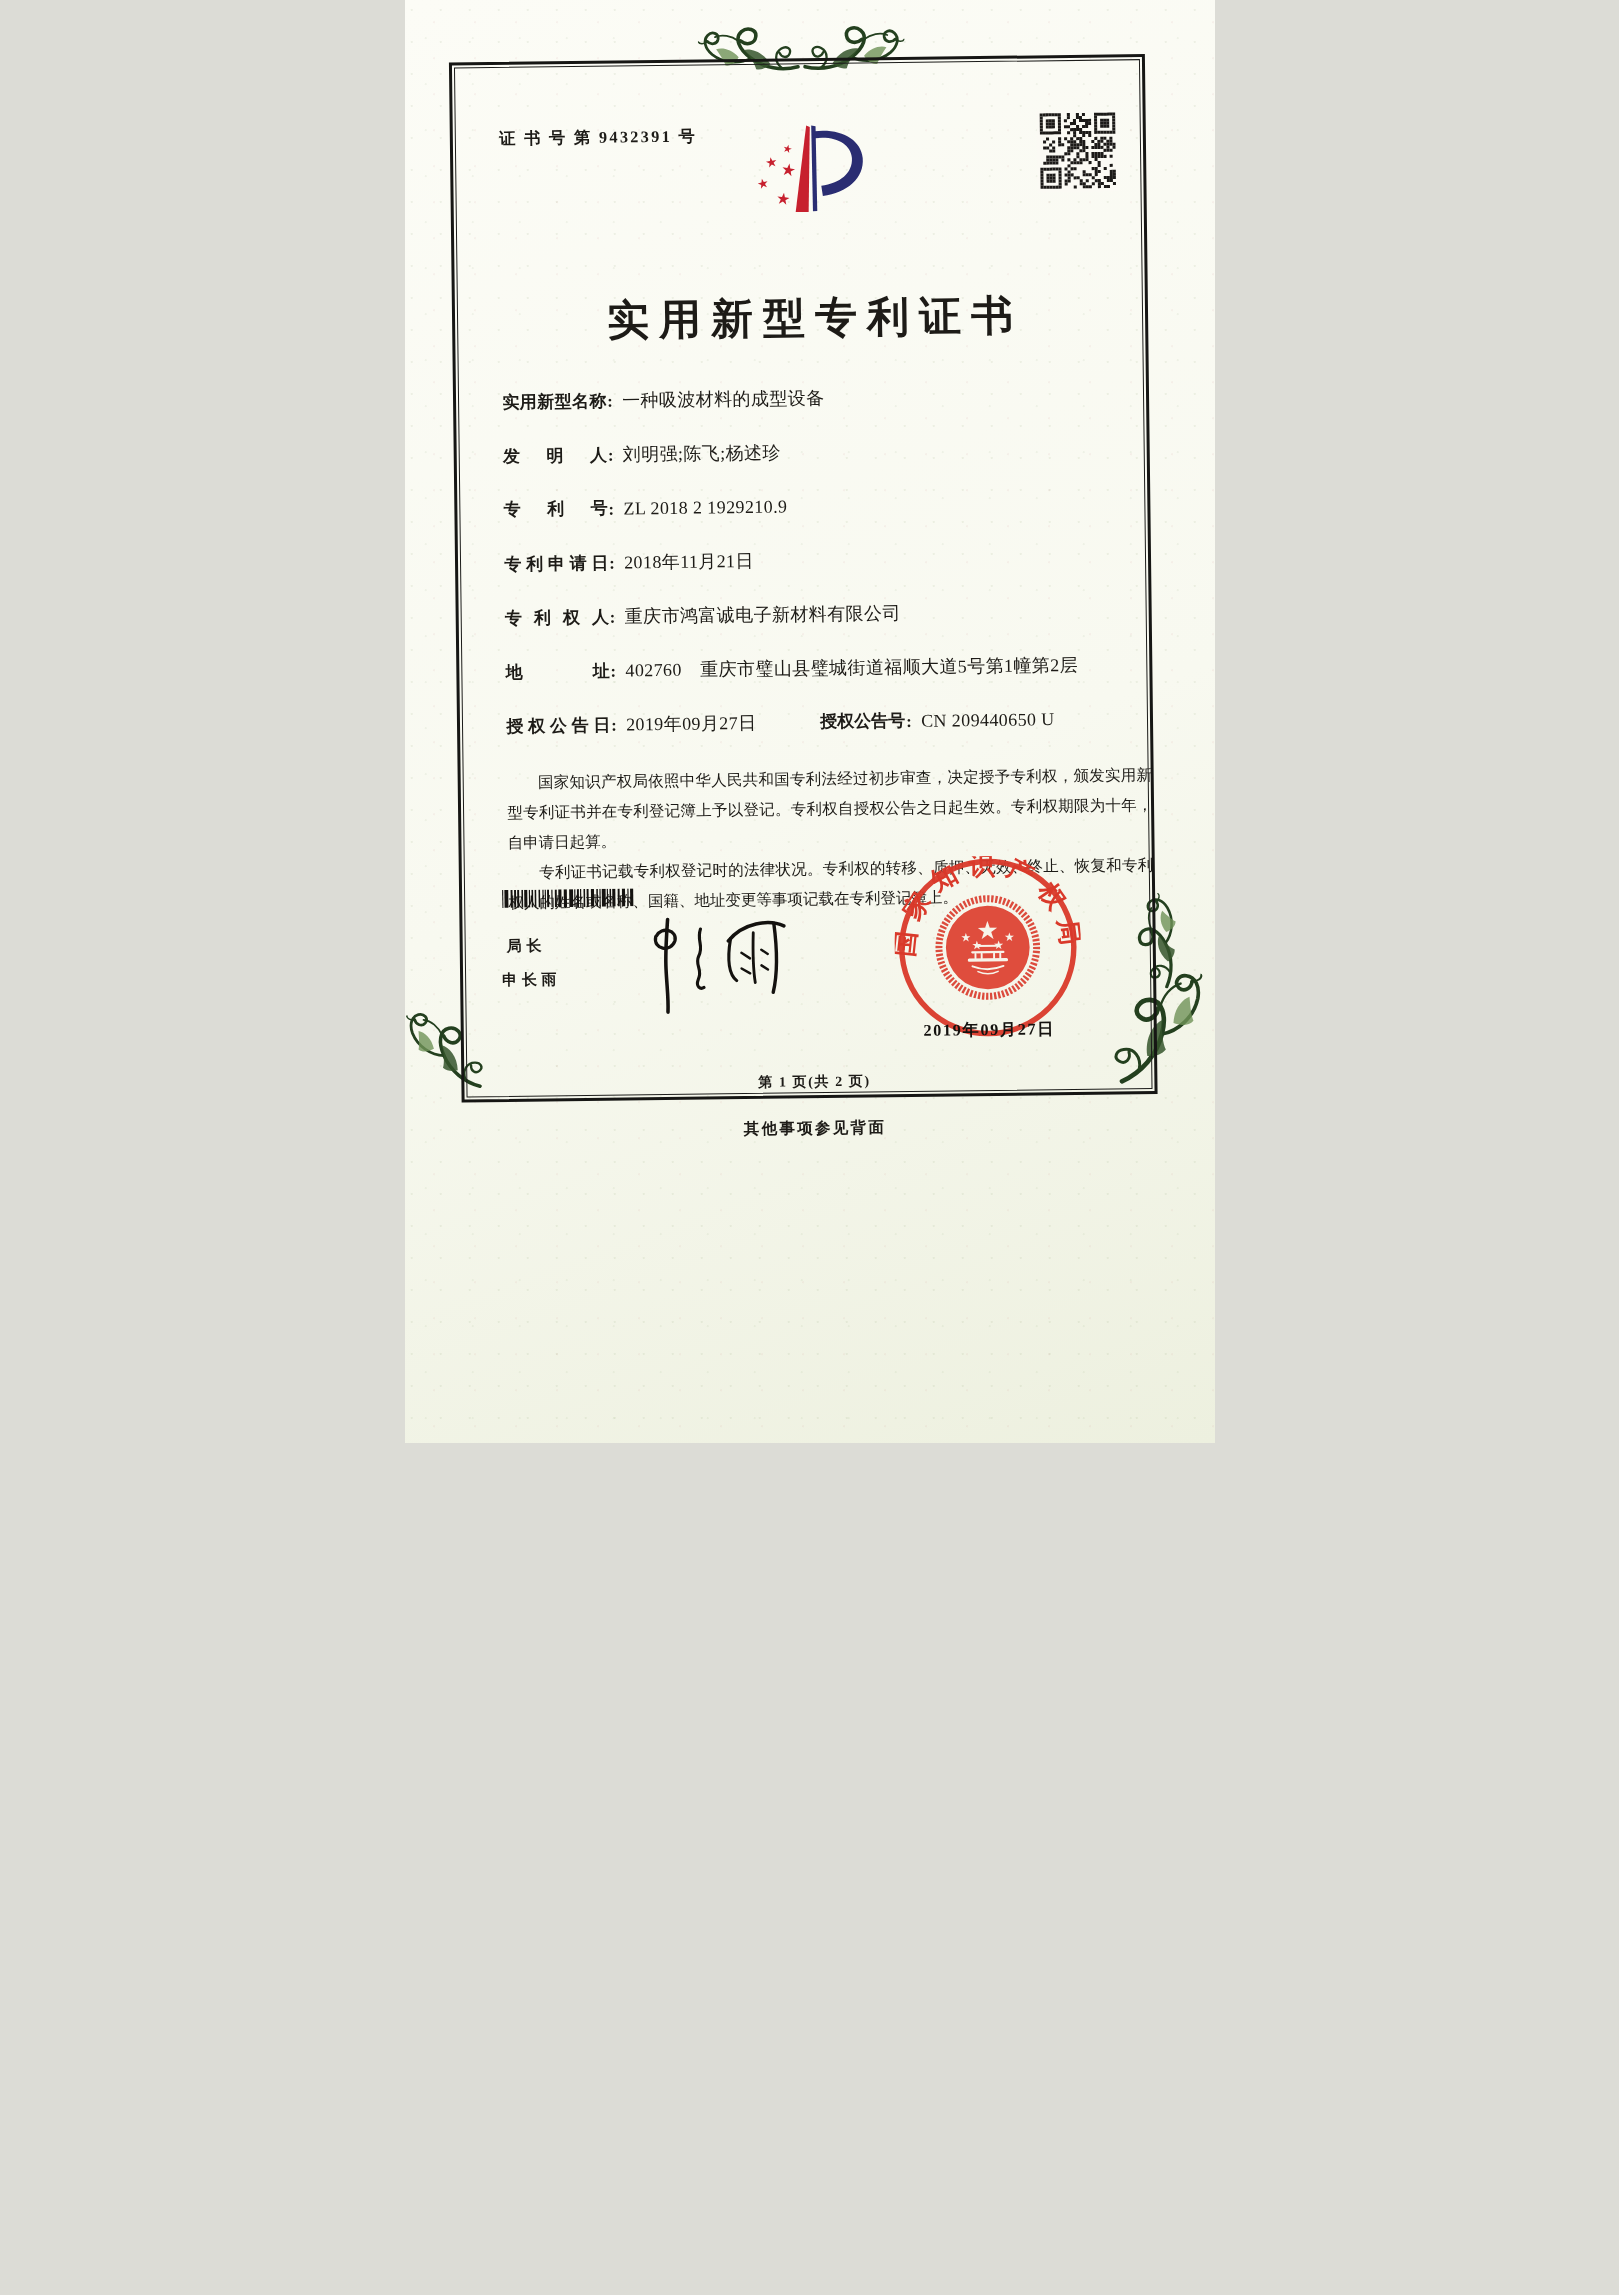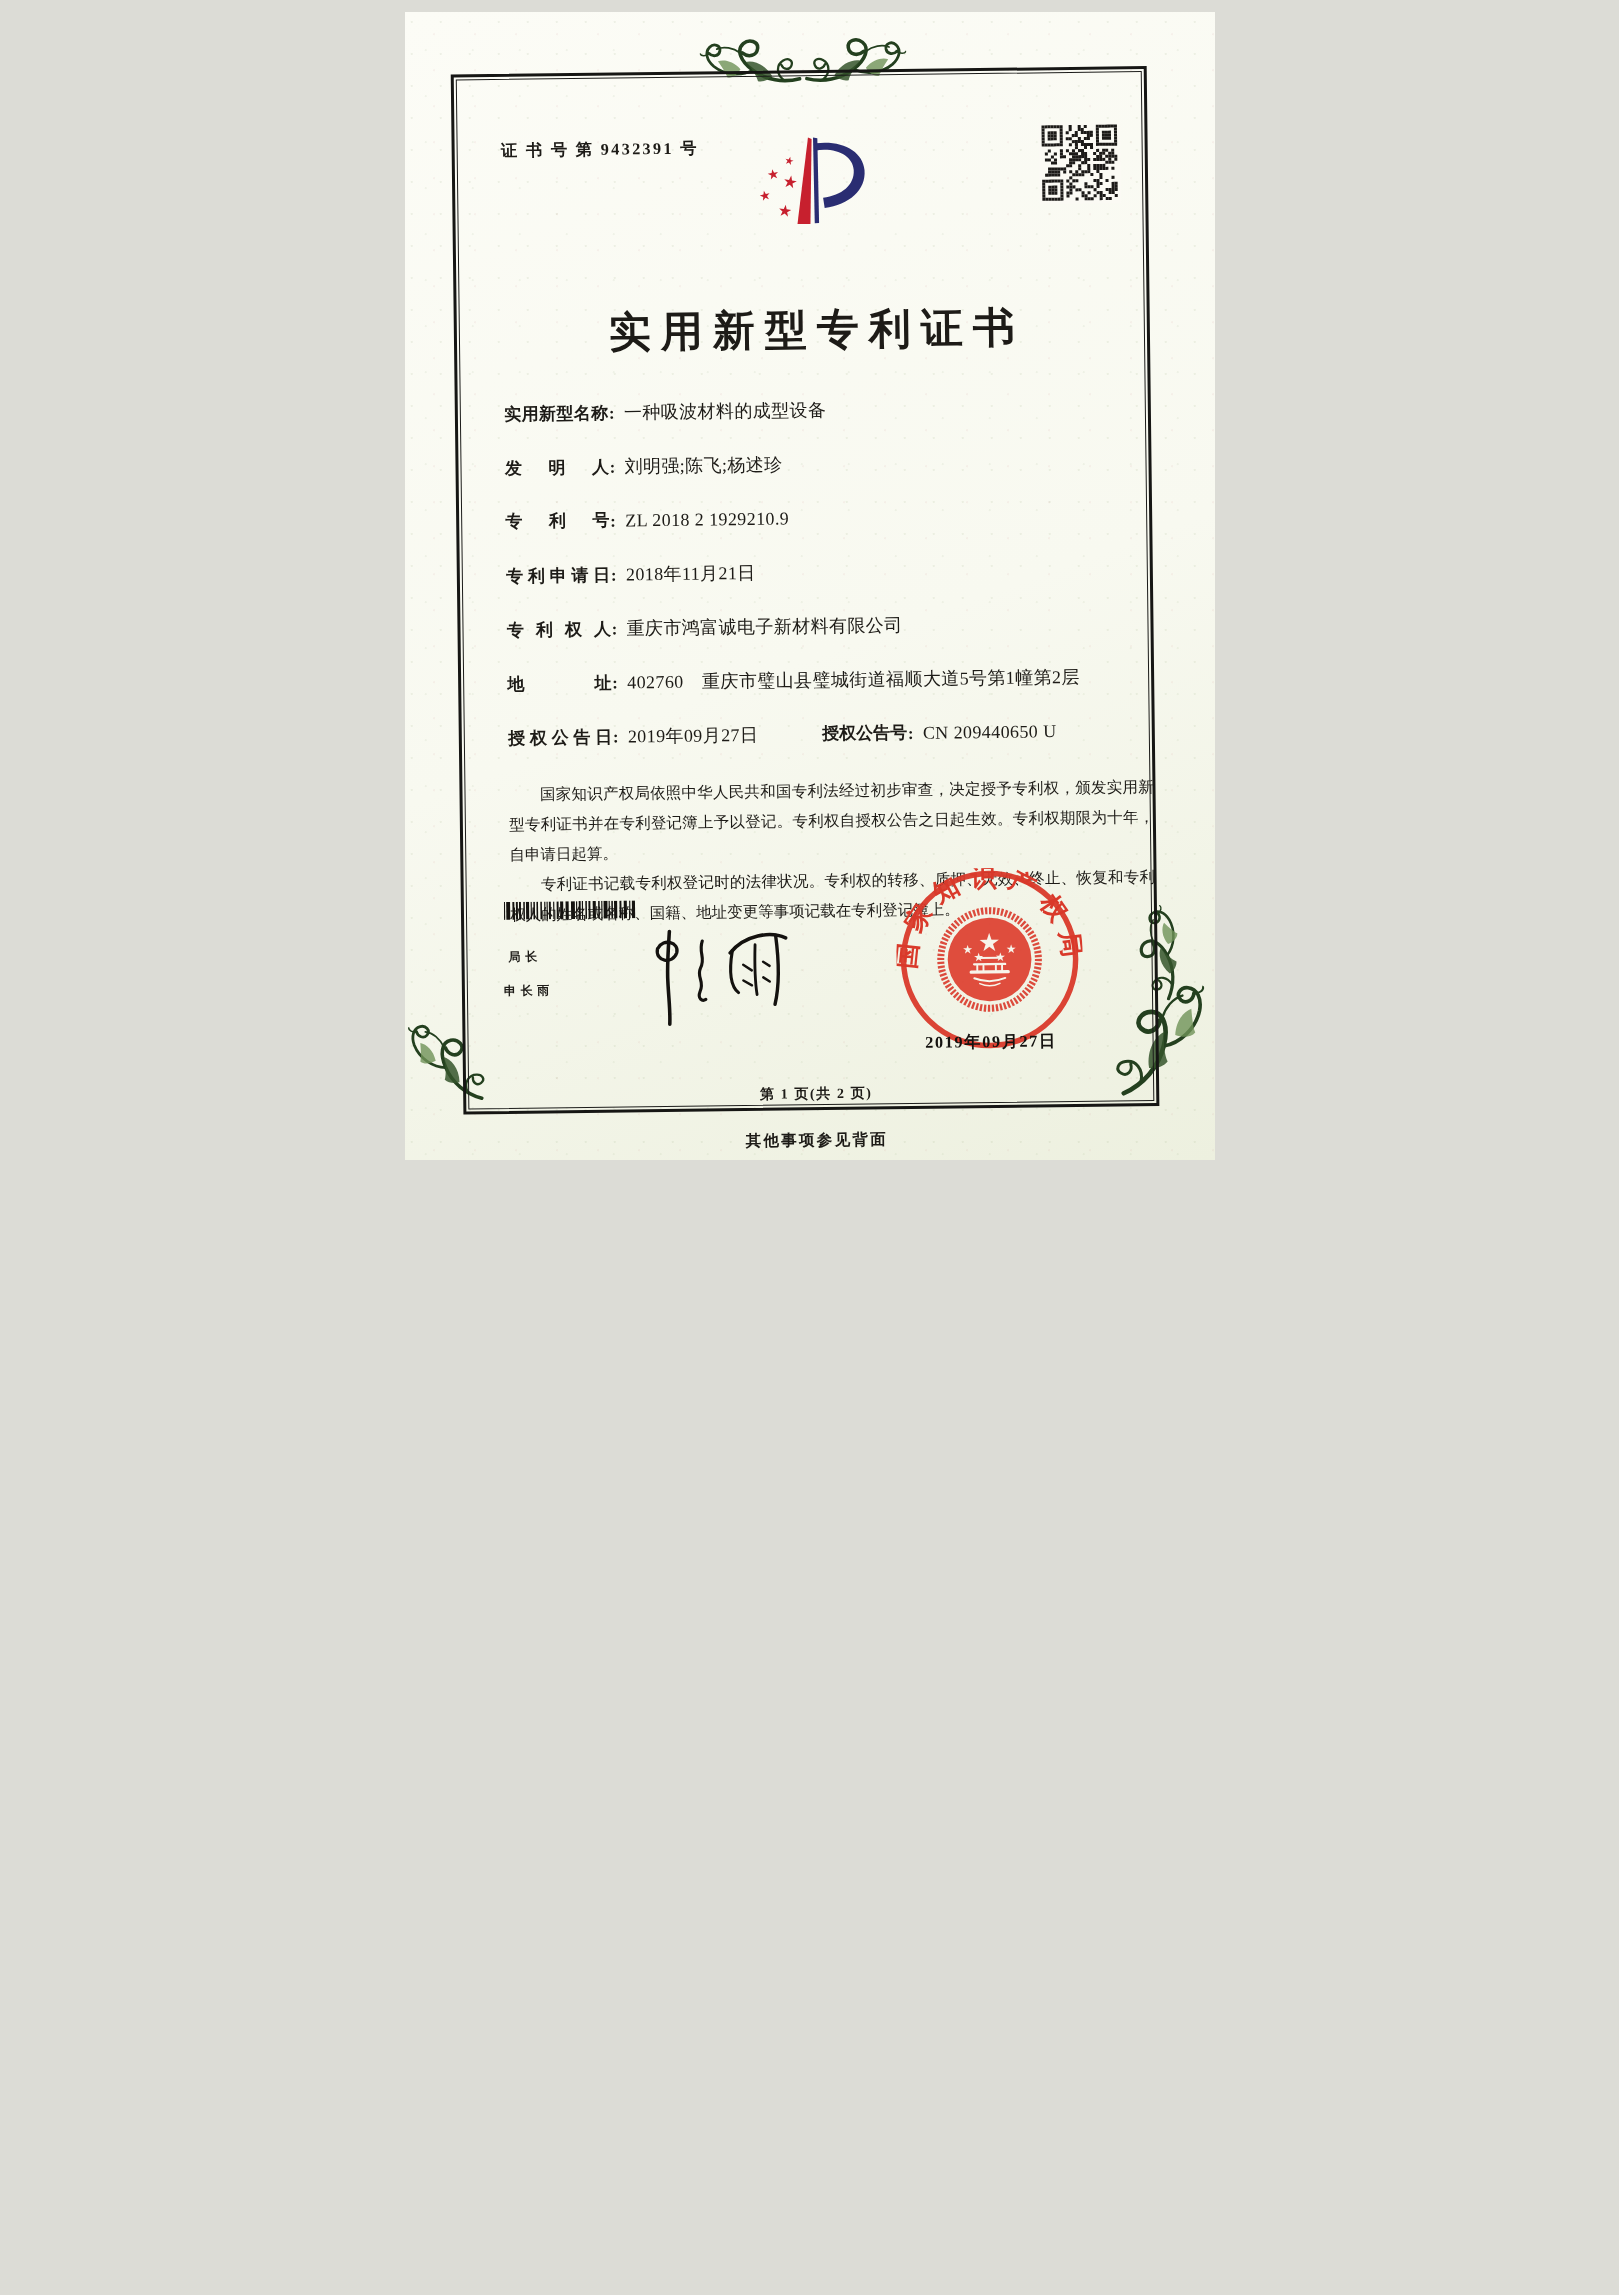--- a/index.html
+++ b/index.html
@@ -1,19 +1,19 @@
 <!DOCTYPE html>
 <html style="font-size:12.4px"><head>
 <meta charset="utf-8">
 <style>
   html,body{margin:0;padding:0;background:#dcdcd6;}
   .page{
     position:relative;
-    width:810px;height:1148px;
-    margin:12px auto;
+    width:810px;height:1443px;
+    margin:0 auto;
     overflow:hidden;
     background:
       radial-gradient(circle at 23% 31%, rgba(120,140,90,.10) 0.8px, transparent 1.4px),
       radial-gradient(circle at 71% 62%, rgba(195,120,120,.08) 0.8px, transparent 1.4px),
       radial-gradient(circle at 44% 83%, rgba(120,150,95,.08) 0.8px, transparent 1.4px),
       linear-gradient(160deg,#fcfcf6 0%,#f8f9f0 55%,#edf0df 100%);
     background-size:29px 32px,41px 36px,47px 46px,100% 100%;
     font-family:"Liberation Serif","DejaVu Serif",serif;
     color:#1d1b17;
   }
@@ -38,21 +38,21 @@
     display:inline-block;width:104px;vertical-align:bottom;
     text-align:justify;text-align-last:justify;font-size:17px;font-weight:600;
   }
   .colon{font-weight:600;margin:0 9.3px 0 0.8px;font-size:17px;}
   .fvalue{font-size:18px;letter-spacing:0.4px;}
   .grant-pair{position:absolute;left:314px;top:0;}
   .paras{margin-top:18.6px;width:645px;font-size:15.5px;line-height:30px;text-align:justify;}
   .paras p{margin:0;text-indent:2em;}
   
   .abs{position:absolute;}
-  .commissioner{font-size:12px;font-weight:700;letter-spacing:4.7px;font-family:Liberation Mono, monospace;}
+  .commissioner{font-size:15px;font-weight:700;letter-spacing:4.7px;font-family:Liberation Mono, monospace;}
   .page-number{position:absolute;left:0;top:1073px;width:100%;text-align:center;font-size:14px;letter-spacing:1.6px;font-weight:600;}
   .back-note{position:absolute;left:0;top:1118px;width:100%;text-align:center;font-size:15.5px;letter-spacing:2.3px;font-weight:600;}
   .seal-date{
     position:absolute;left:478px;top:1021px;width:205px;text-align:center;
     font-size:16.3px;font-weight:700;letter-spacing:1.6px;color:#14120f;
   }
 </style>
 </head>
 <body>
 

